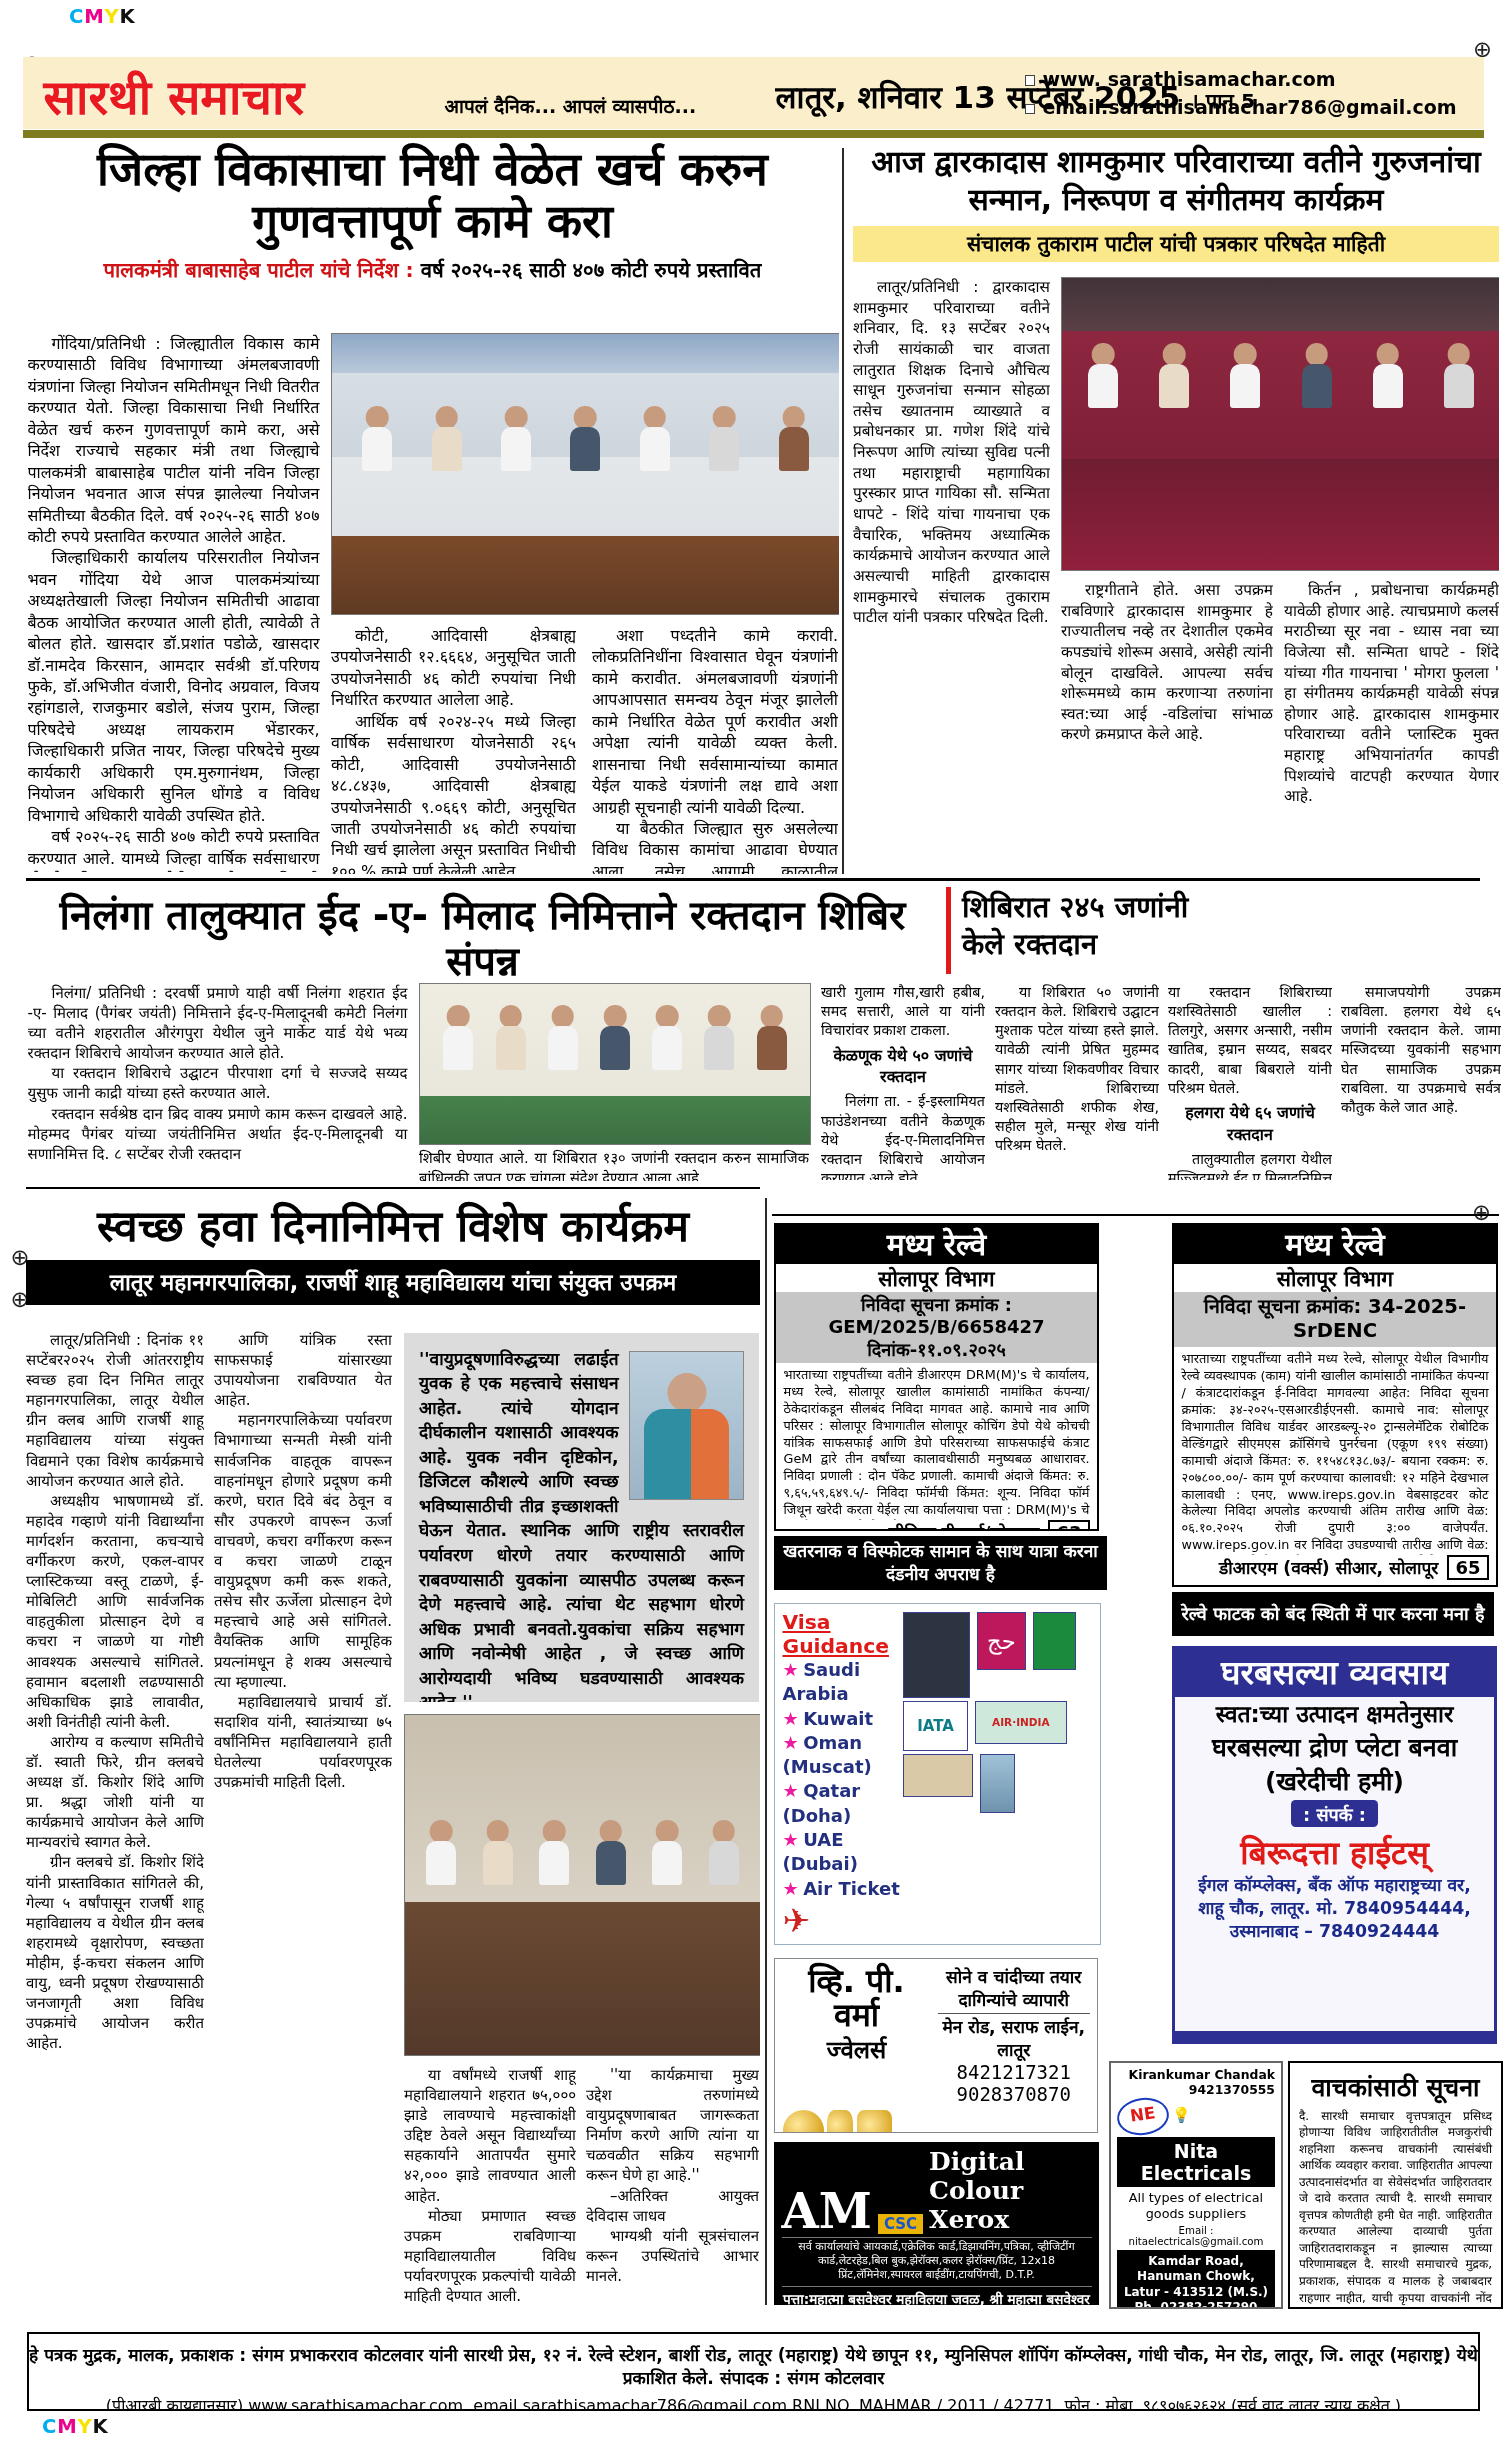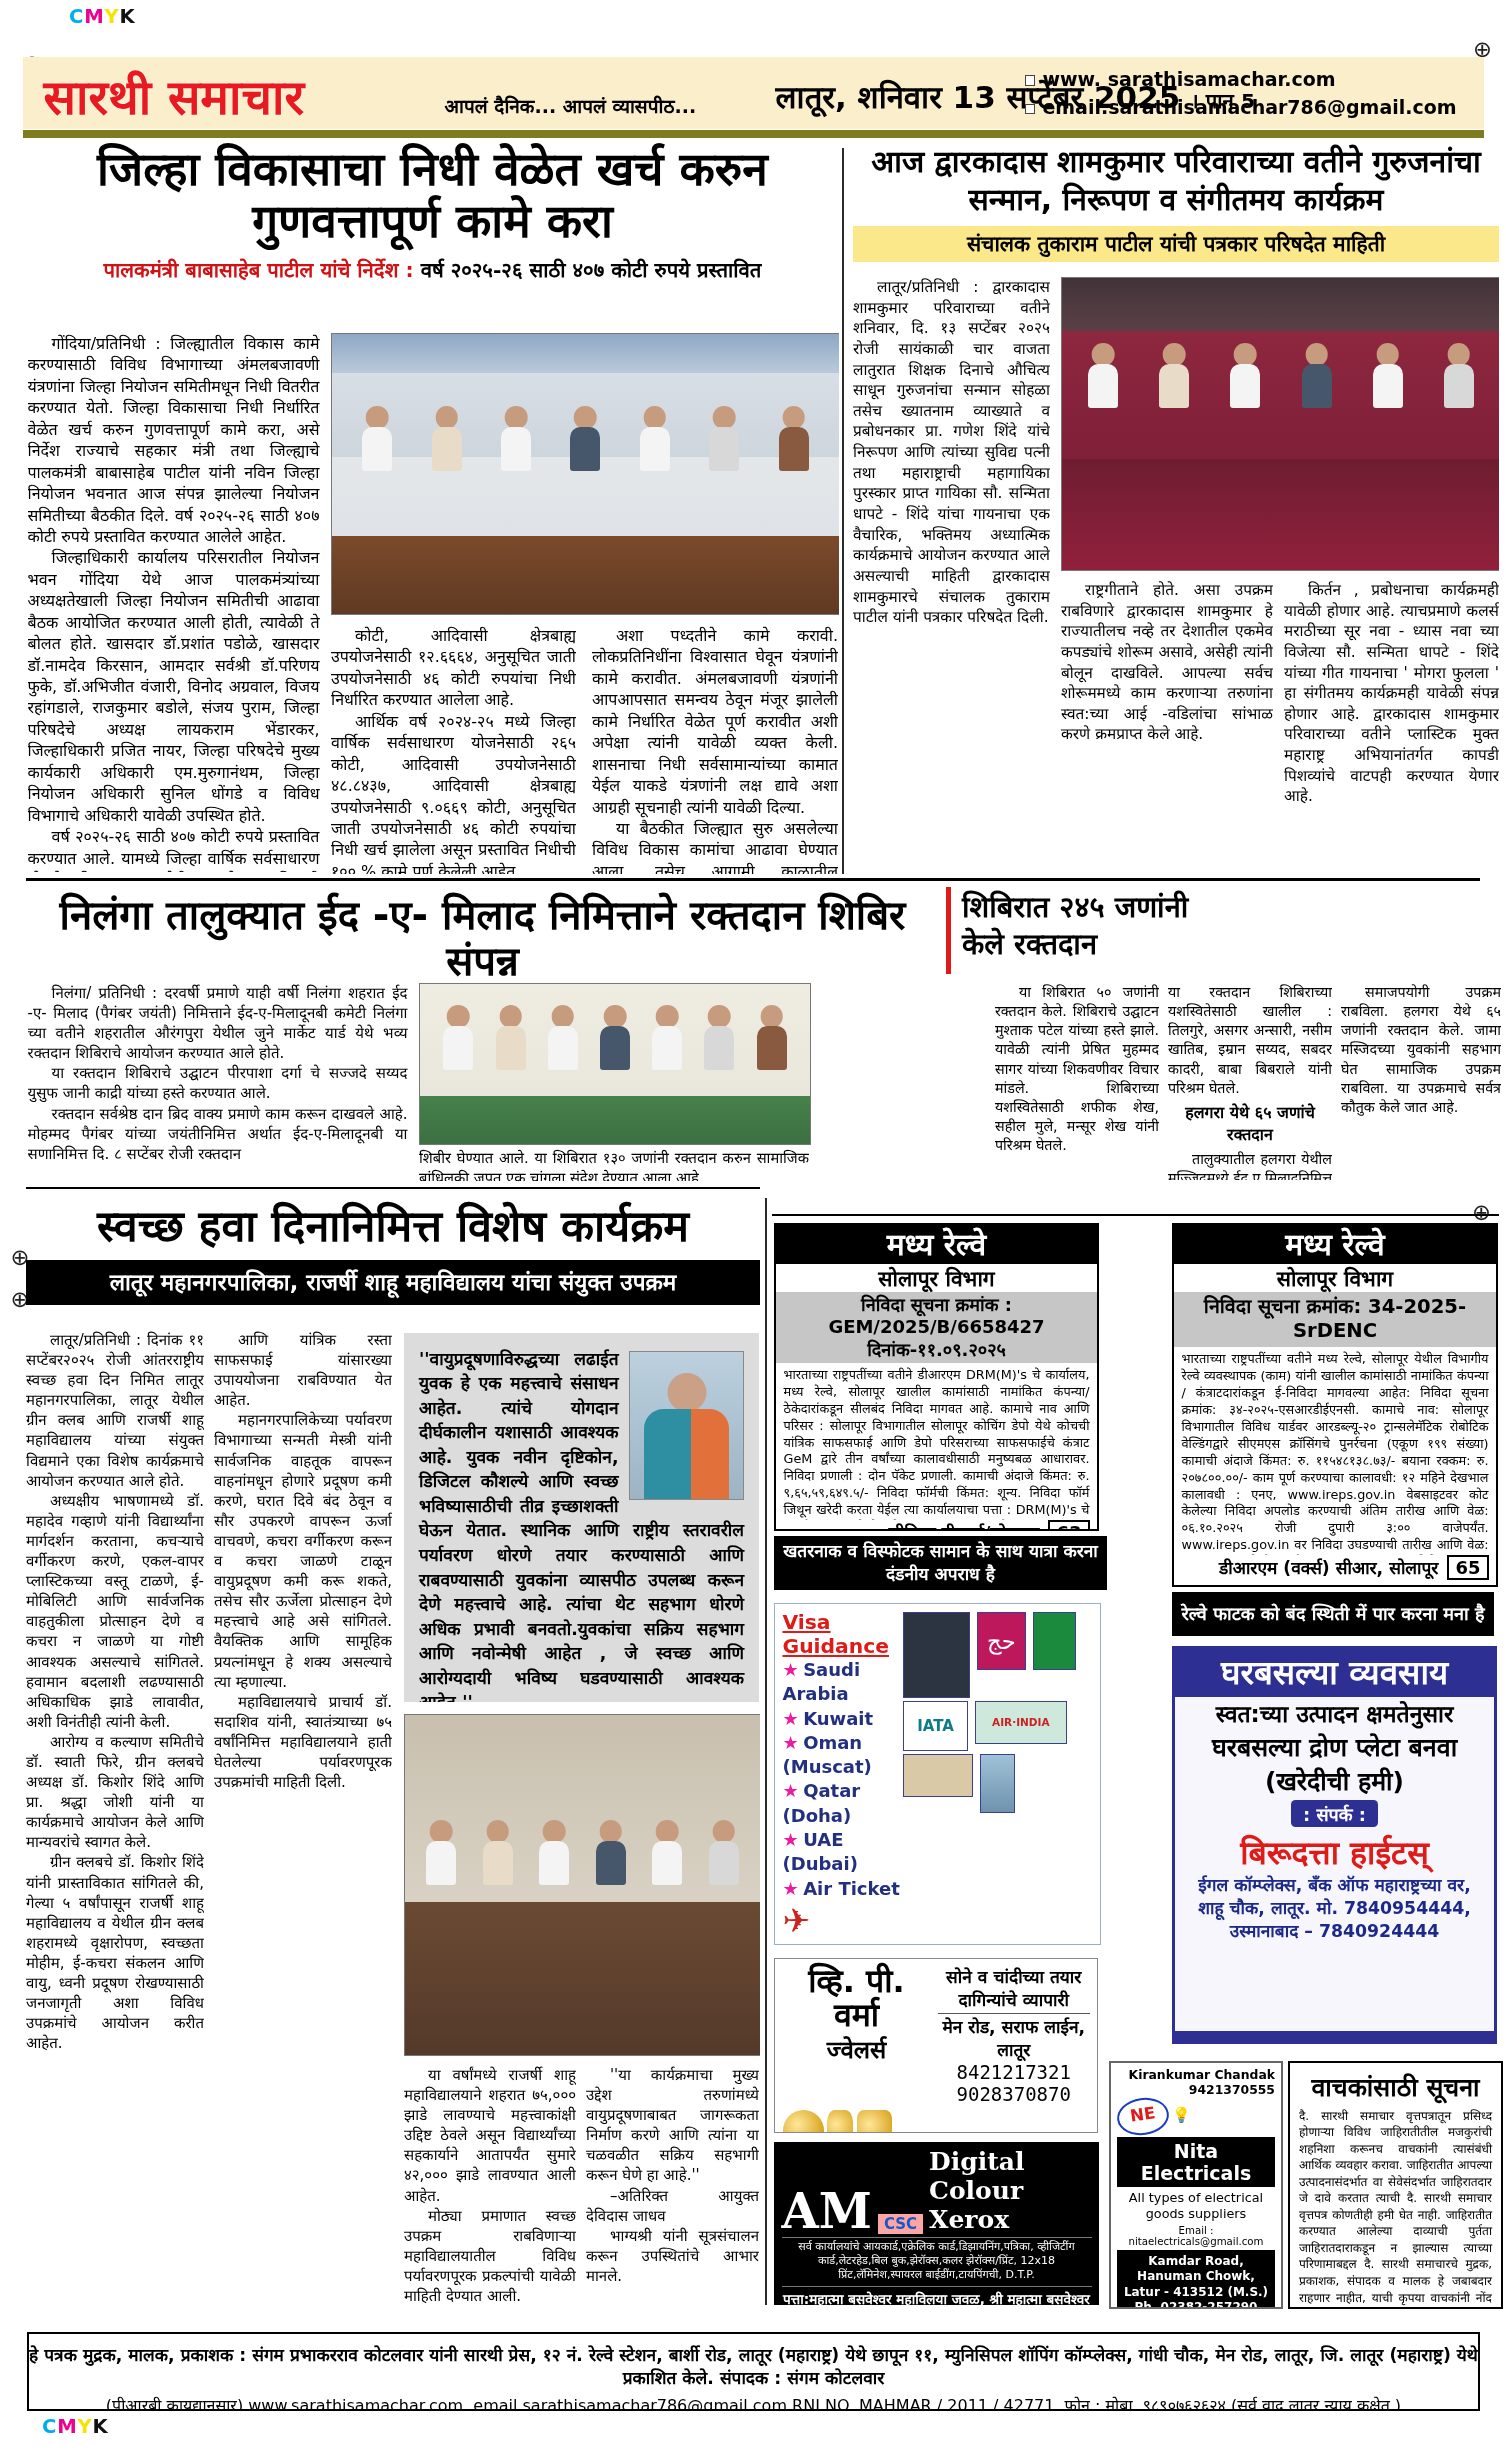--- a/index.html
+++ b/index.html
@@ -93,21 +93,21 @@
   .zk-li{color:#22307f;font-weight:800;font-size:18px;line-height:1.35;}
   .zk-li s{color:#ec1ba0;text-decoration:none;margin-right:4.5px;}
   .zk-co{color:#7b150d;font-weight:800;font-size:25.6px;text-align:center;letter-spacing:0.8px;}
   .thumb{display:inline-block;margin:1.5px;vertical-align:top;border:1.5px solid #3b3f8f;}
 
   .vpv{border:1.5px solid #888;background:#fff;overflow:hidden;padding:6px 7.5px;}
   .gold{display:inline-block;border-radius:50%;background:radial-gradient(circle at 35% 35%,#ffe89a,#d9a520 70%,#a97b12);}
 
   .amad{background:#000;color:#fff;overflow:hidden;padding:4.5px 7.5px;}
   .am-big{font-family:"DejaVu Serif","Liberation Serif",serif;font-weight:800;}
-  .cscbox{display:inline-block;background:#fca5a5;color:#1a57c6;font-weight:800;padding:0.8px 6px;}
+  .cscbox{display:inline-block;background:#eab308;color:#1a57c6;font-weight:800;padding:0.8px 6px;}
 
   .nita{border:2.3px solid #666;background:#fff;overflow:hidden;padding:4.5px 6px;}
   .ne-logo{display:inline-block;width:48px;height:33px;border:2.3px solid #1a3bbf;border-radius:50%;
            color:#e01b17;font-weight:800;font-size:16.6px;text-align:center;line-height:30px;transform:rotate(-8deg);}
   .nitabar{background:#000;color:#fff;font-weight:800;text-align:center;font-size:19px;padding:3px 0;}
   .nitaaddr{background:#000;color:#fff;font-weight:700;text-align:center;font-size:12px;padding:3.8px 3px;line-height:1.3;}
 
   .notice{border:2.3px solid #000;background:#fff;overflow:hidden;padding:6px 9px;}
   .notice h4{margin:0 0 4.5px 0;font-size:25px;font-weight:800;text-align:center;}
   .notice div{font-size:12px;text-align:justify;line-height:1.38;}
@@ -217,20 +217,25 @@
           <i></i>
           <i></i>
           <i></i>
           <i></i>
           <i></i>
         </div>
     </div>
     <div class="col" style="left:393px;top:261px;width:390px;height:33px;font-size:14.7px;">
         <p style="text-indent:0;">शिबीर घेण्यात आले. या शिबिरात १३० जणांनी रक्तदान करुन सामाजिक बांधिलकी जपत एक चांगला संदेश देण्यात आला आहे.</p>
       </div>
+    <div class="col" style="left:795px;top:96px;width:164px;height:197px;font-size:14.3px;">
+      <p style="text-indent:0;">खारी गुलाम गौस,खारी हबीब, समद सत्तारी, आले या यांनी विचारांवर प्रकाश टाकला.</p>
+      <div class="colhead" style="font-size:16px;">केळणूक येथे ५० जणांचे रक्तदान</div>
+      <p>निलंगा ता. - ई-इस्लामियत फाउंडेशनच्या वतीने केळणूक येथे ईद-ए-मिलादनिमित्त रक्तदान शिबिराचे आयोजन करण्यात आले होते.</p>
+    </div>
     <div class="col" style="left:969px;top:96px;width:164px;height:197px;font-size:14.3px;">
         <p>या शिबिरात ५० जणांनी रक्तदान केले. शिबिराचे उद्घाटन मुश्ताक पटेल यांच्या हस्ते झाले. यावेळी त्यांनी प्रेषित मुहम्मद सागर यांच्या शिकवणीवर विचार मांडले. शिबिराच्या यशस्वितेसाठी शफीक शेख, सहील मुले, मन्सूर शेख यांनी परिश्रम घेतले.</p>
       </div>
     <div class="col" style="left:1142px;top:96px;width:164px;height:197px;font-size:14.3px;">
       <p style="text-indent:0;">या रक्तदान शिबिराच्या यशस्वितेसाठी खालील : तिलगुरे, असगर अन्सारी, नसीम खातिब, इम्रान सय्यद, सबदर कादरी, बाबा बिबराले यांनी परिश्रम घेतले.</p>
       <div class="colhead" style="font-size:16px;">हलगरा येथे ६५ जणांचे रक्तदान</div>
       <p>तालुक्यातील हलगरा येथील मज्जिदमध्ये ईद ए मिलादनिमित्त मुस्लिम बांधवांनी रक्तदान करुन</p>
     </div>
     <div class="col" style="left:1315px;top:96px;width:160px;height:197px;font-size:14.3px;">
         <p>समाजपयोगी उपक्रम राबविला. हलगरा येथे ६५ जणांनी रक्तदान केले. जामा मस्जिदच्या युवकांनी सहभाग घेत सामाजिक उपक्रम राबविला. या उपक्रमाचे सर्वत्र कौतुक केले जात आहे.</p>

